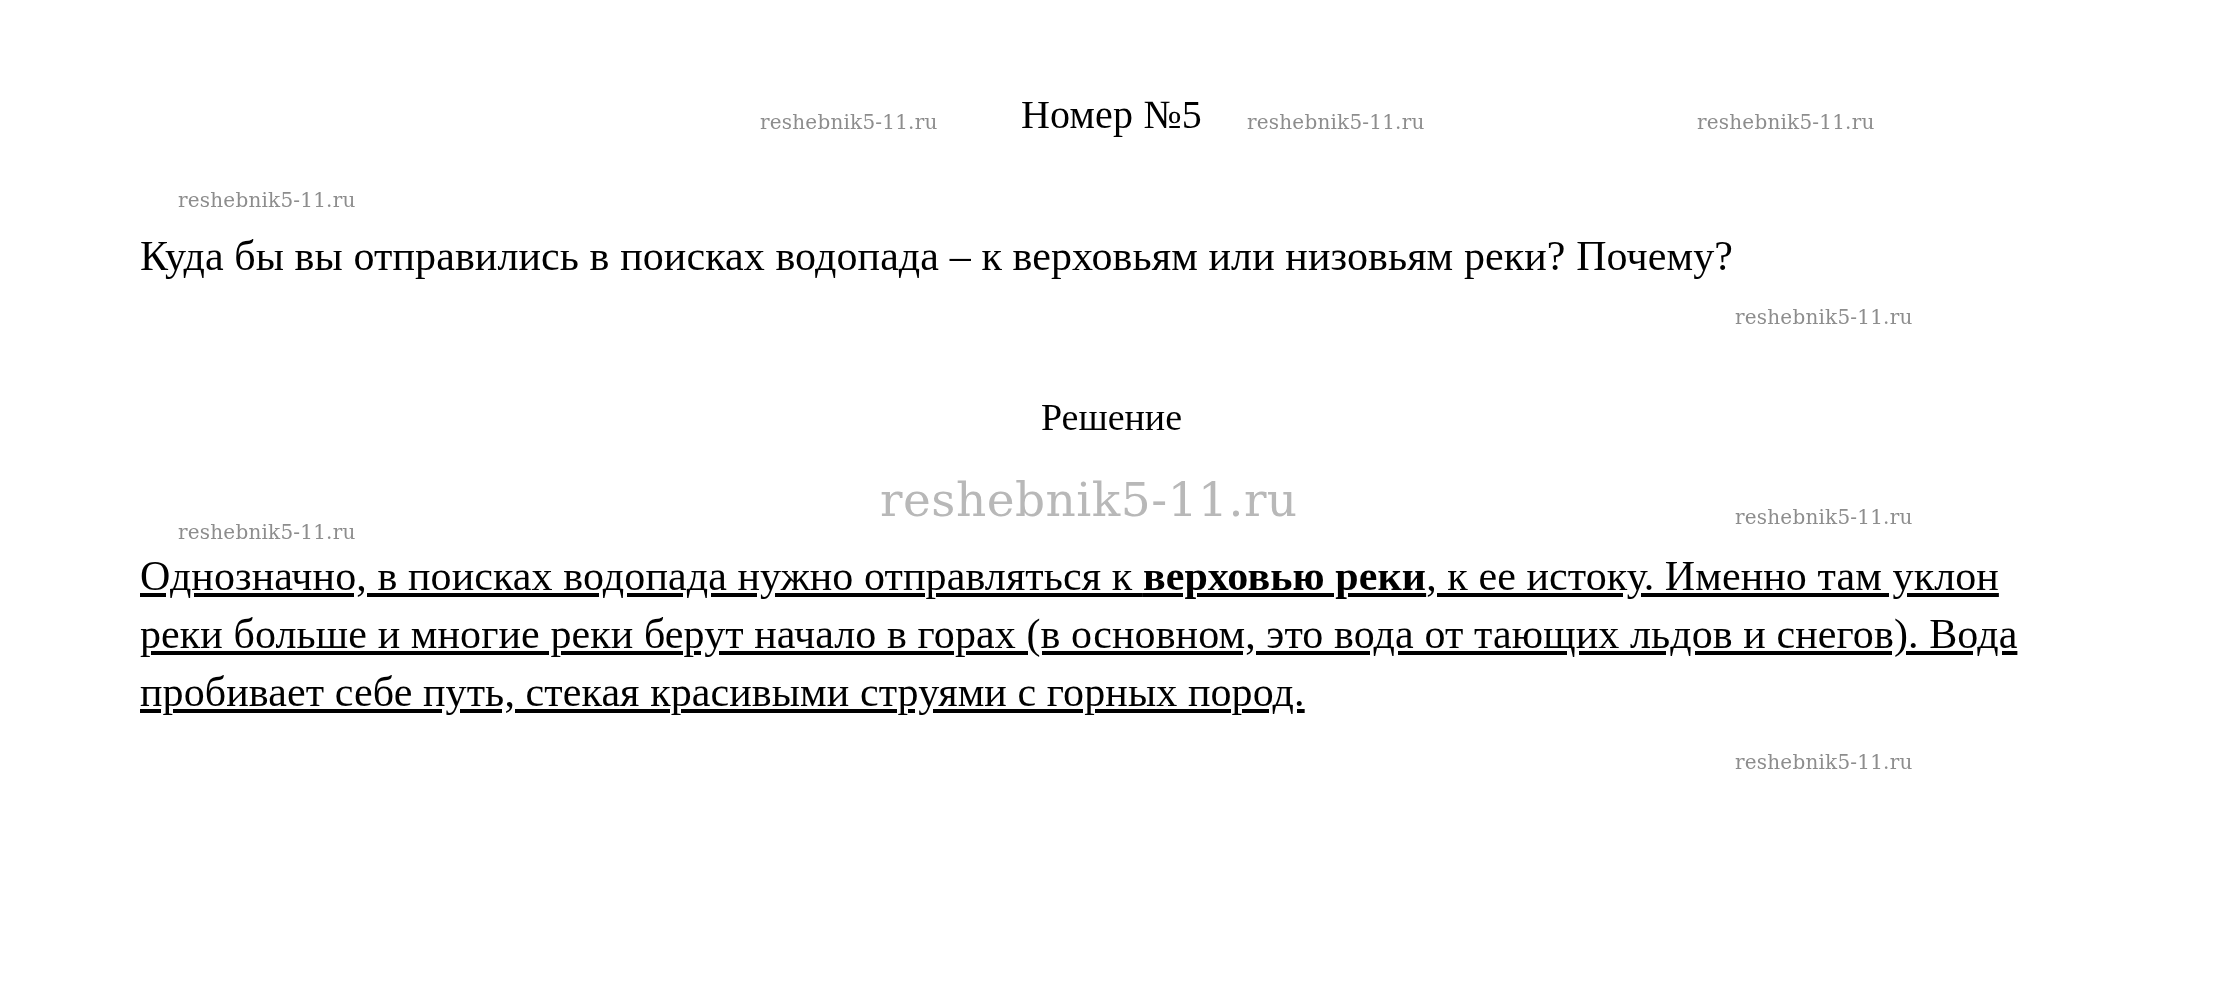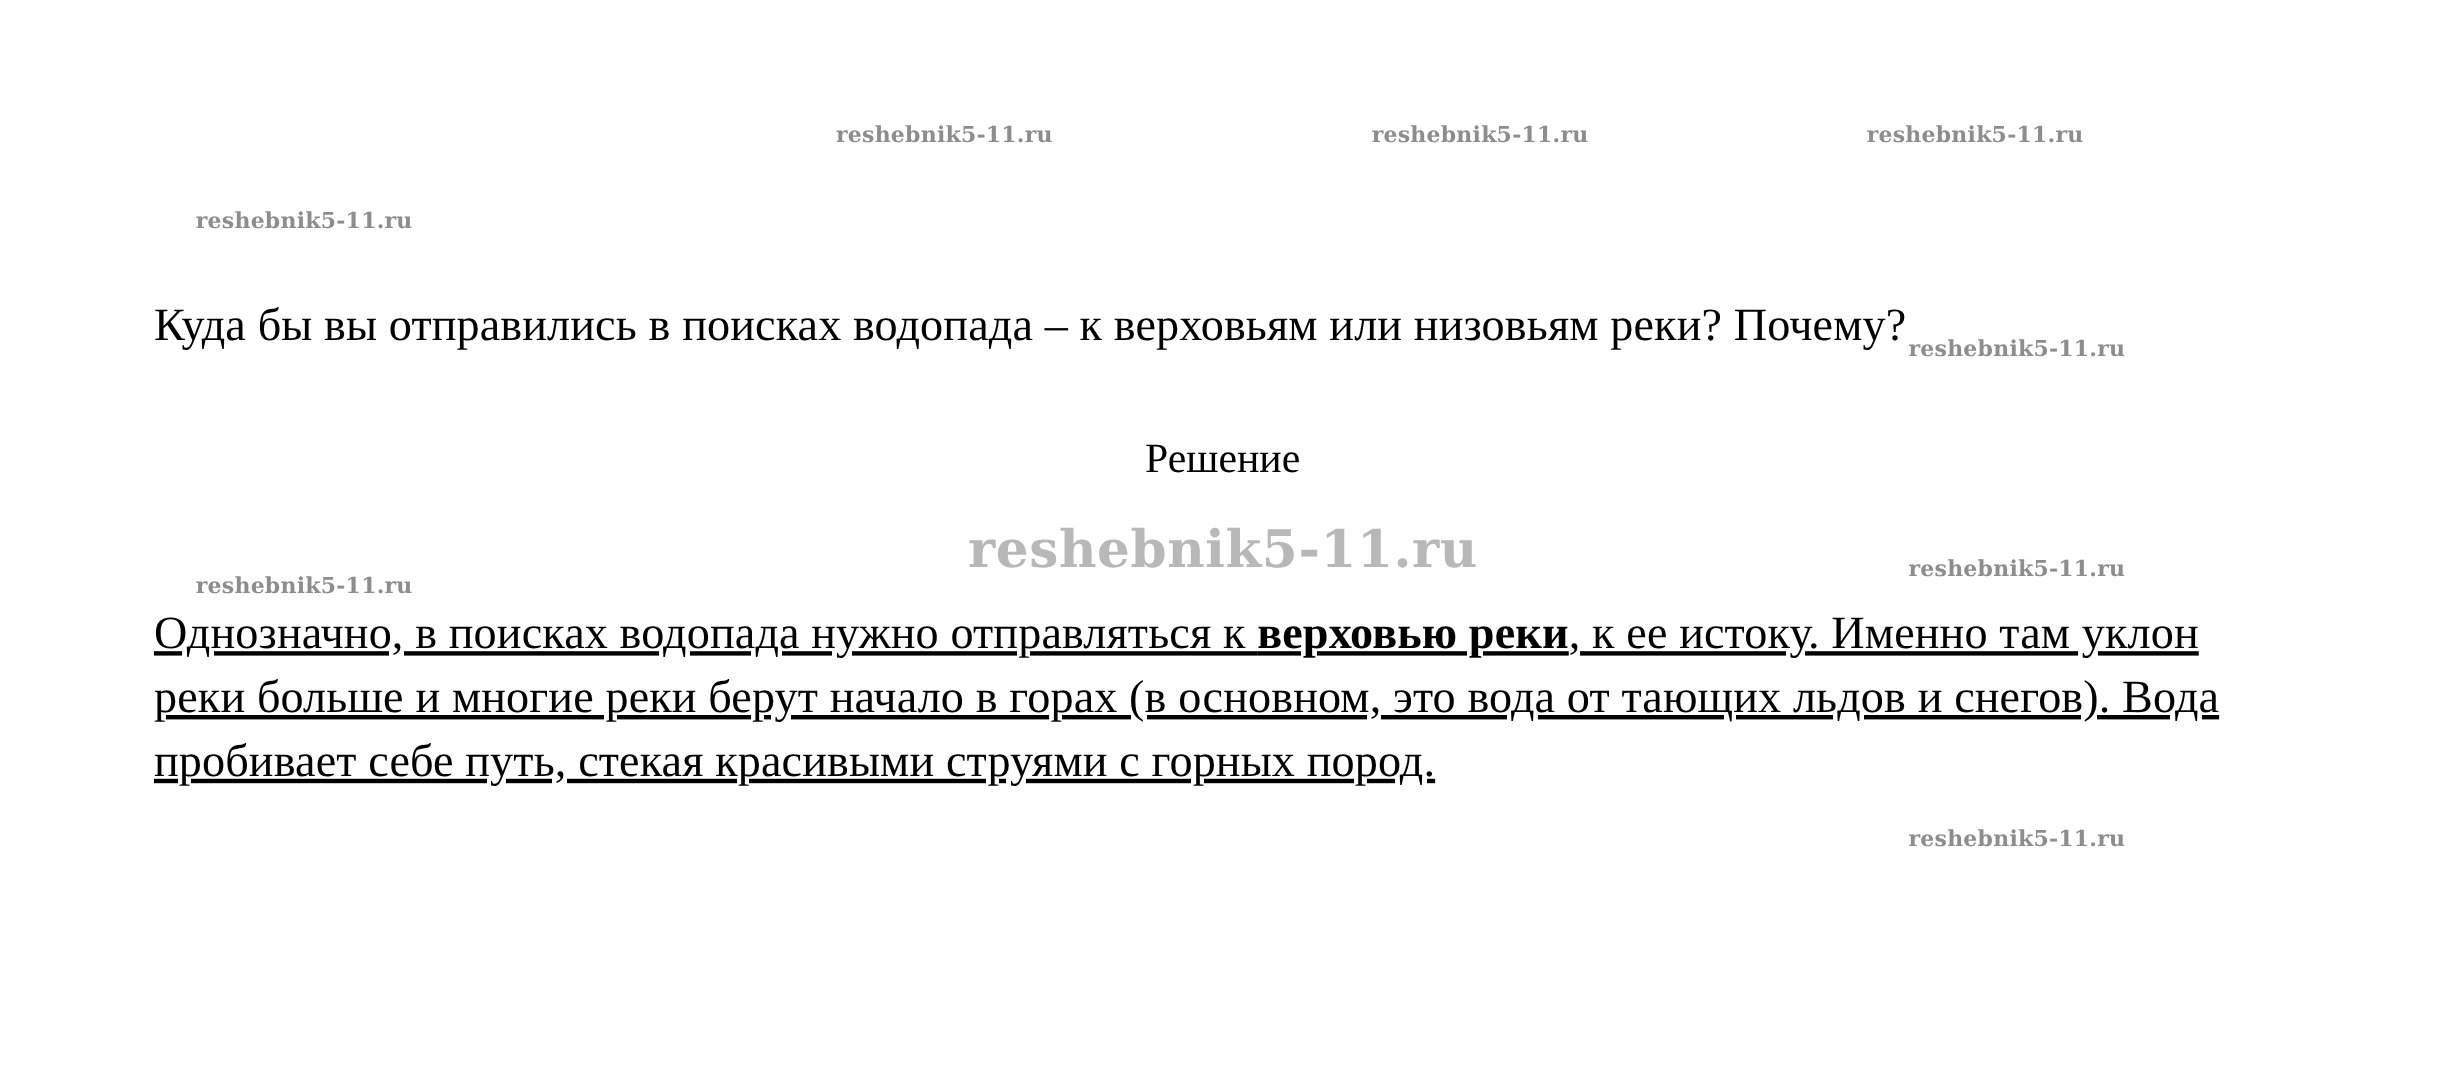--- a/index.html
+++ b/index.html
@@ -34,21 +34,20 @@
   }
 
   .question-block {
     position: absolute;
     left: 140px;
     top: 228px;
     width: 1900px;
     font-size: 42px;
     line-height: 1.35;
     letter-spacing: 0.1px;
-    margin-top: 40px;
   }
 
   .solution-heading {
     position: absolute;
     left: 0;
     right: 0;
     top: 396px;
     text-align: center;
     font-size: 38px;
     line-height: 1.15;
@@ -65,40 +64,41 @@
     text-decoration: underline;
   }
   .answer-block b {
     font-weight: bold;
   }
 
   
   .wm {
     position: absolute;
     font-family: "DejaVu Serif", serif;
-    font-weight: bold;
+    font-weight: normal;
     color: #8d8d8d;
     white-space: nowrap;
     text-shadow: 1px 1px 0 rgba(255,255,255,0.85);
     user-select: none;
     pointer-events: none;
   }
   .wm.small { font-size: 20px; letter-spacing: 0.2px; }
   .wm.big {
     font-size: 47px;
     color: #b8b8b8;
     text-shadow: 2px 2px 0 #ffffff, -1px -1px 0 #ffffff;
     letter-spacing: 0.5px;
   }
 </style>
 </head>
 <body>
 
 <div class="page">
 
+  <div class="doc-title">Номер №5</div>
 
   <div class="question-block">Куда бы вы отправились в поисках водопада – к верховьям или низовьям реки? Почему?</div>
 
   <div class="solution-heading">Решение</div>
 
   <div class="answer-block"><span>Однозначно, в поисках водопада нужно отправляться к </span><b>верховью реки</b><span>, к ее истоку. Именно там уклон реки больше и многие реки берут начало в горах (в основном, это вода от тающих льдов и снегов). Вода пробивает себе путь, стекая красивыми струями с горных пород.</span></div>
 
   <div class="wm small" style="left:760px; top:110px;">reshebnik5-11.ru</div>
   <div class="wm small" style="left:1247px; top:110px;">reshebnik5-11.ru</div>
   <div class="wm small" style="left:1697px; top:110px;">reshebnik5-11.ru</div>

